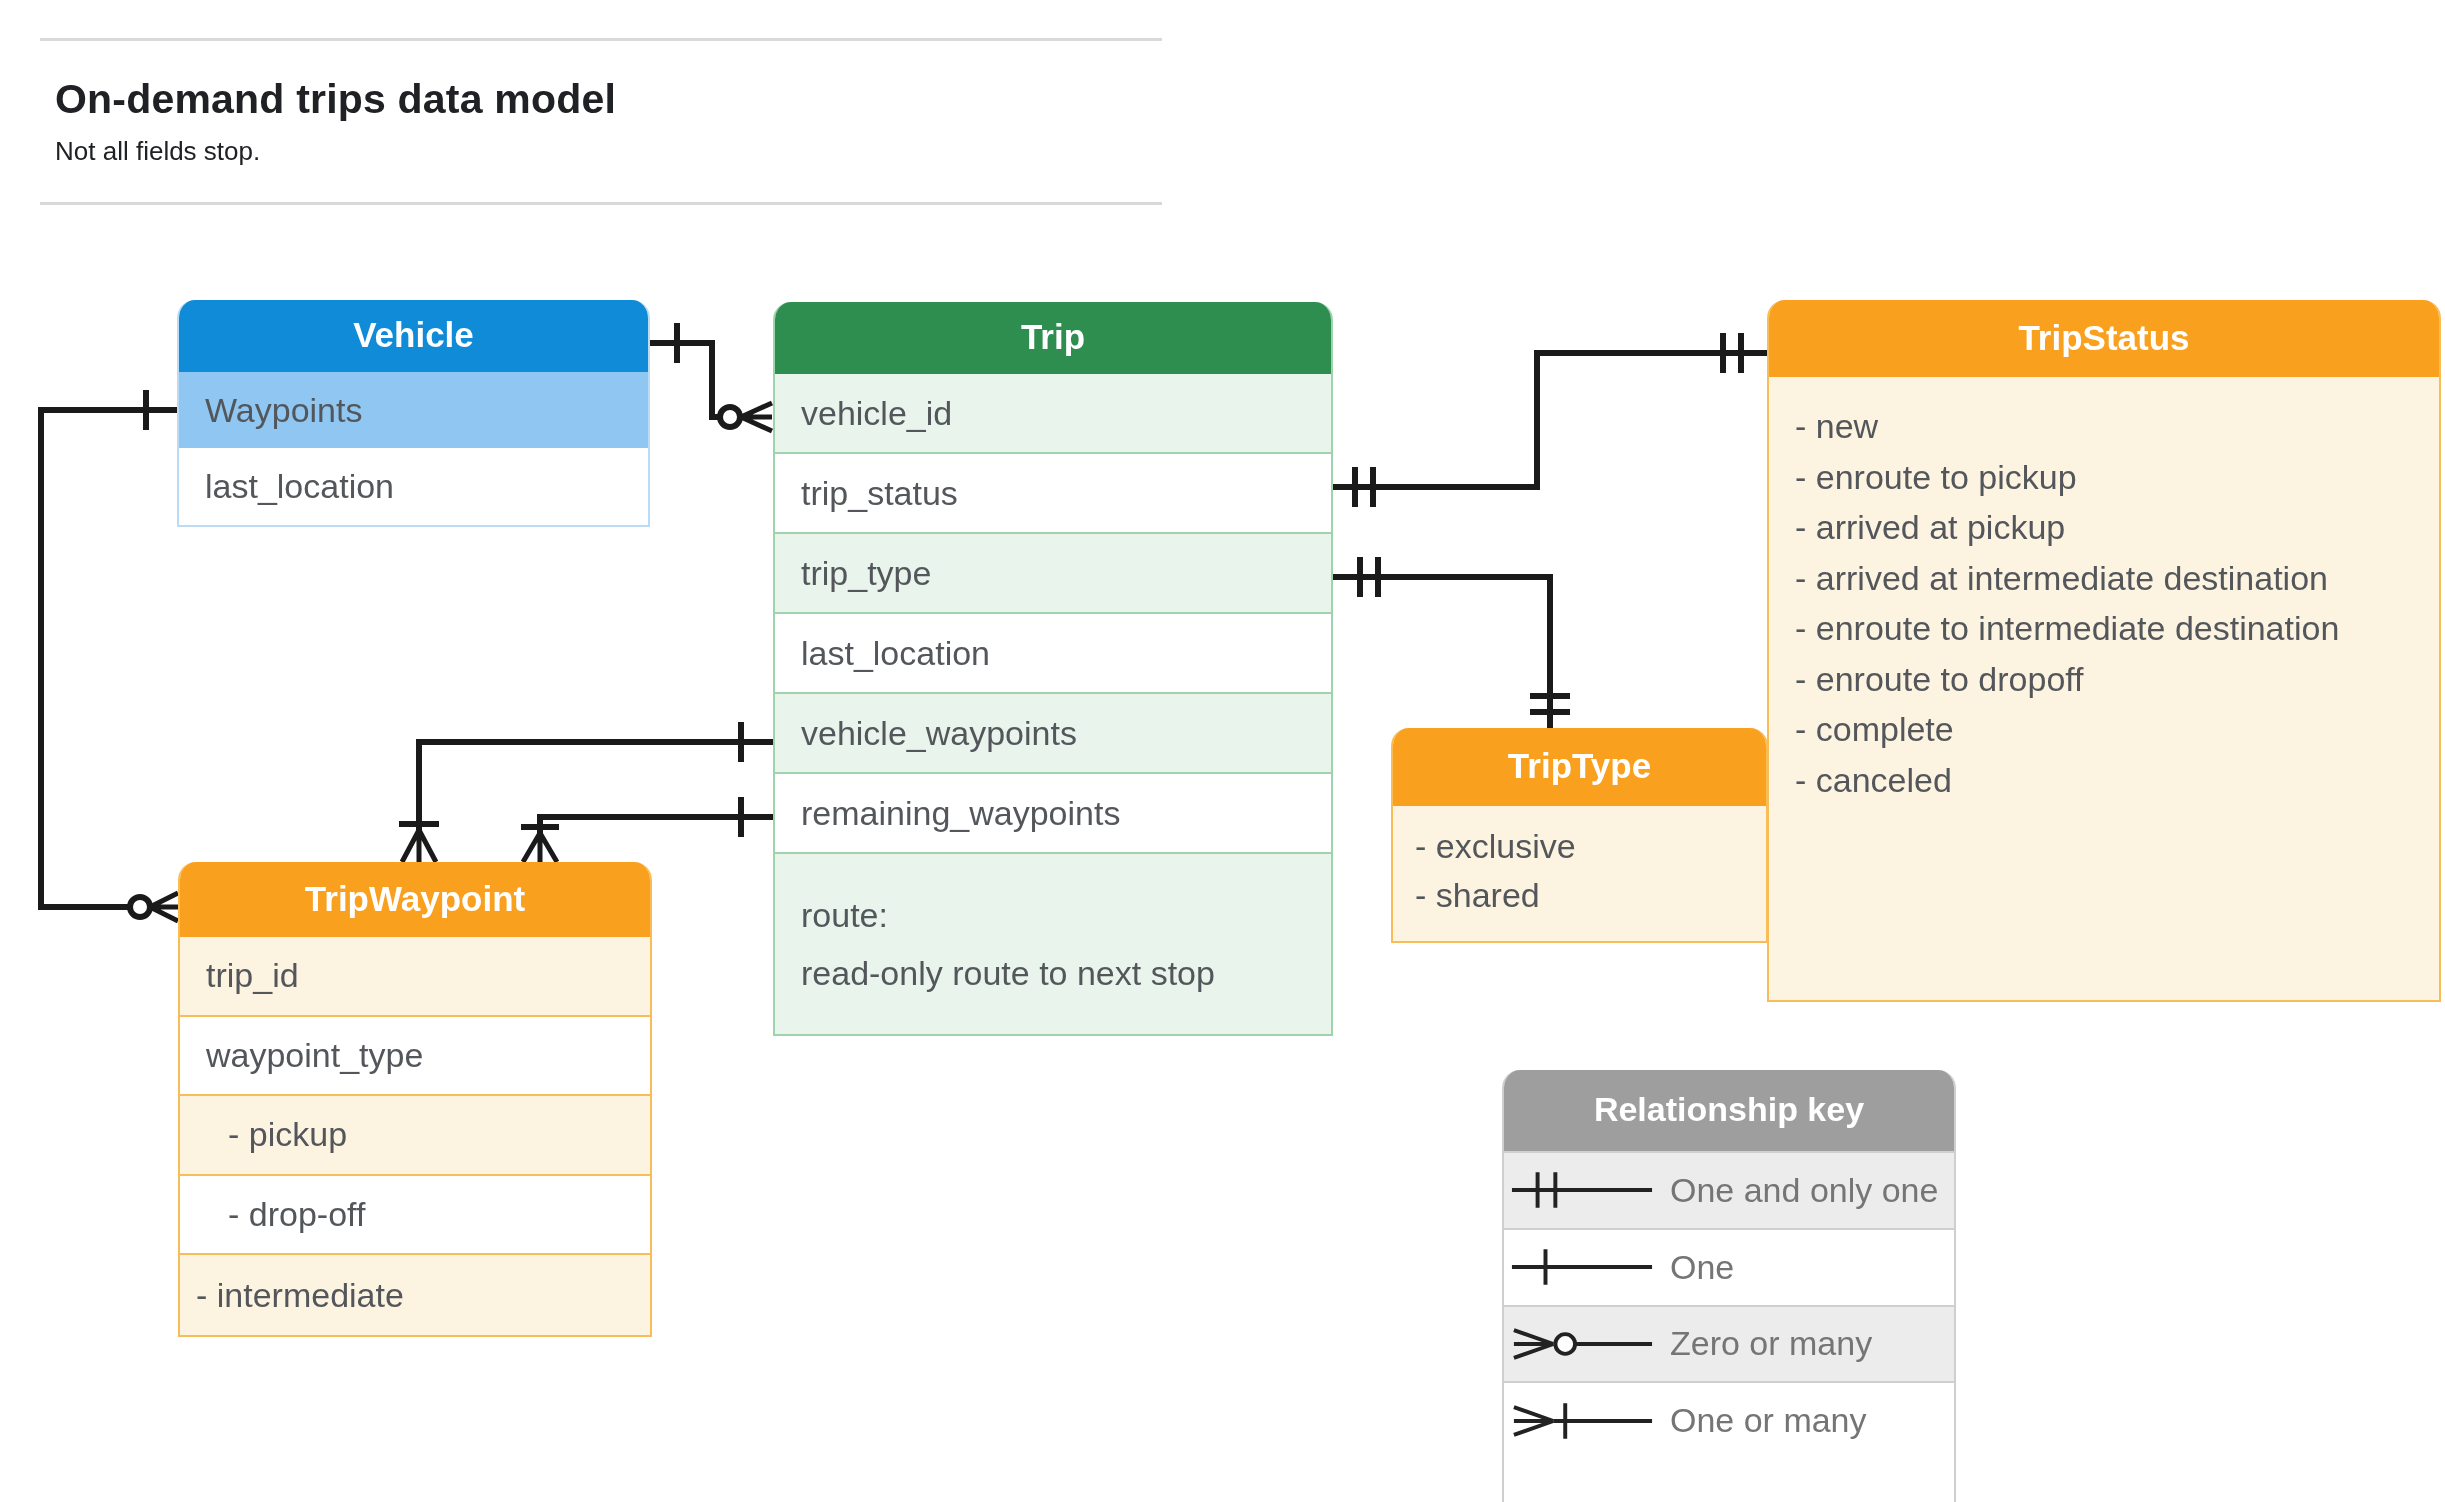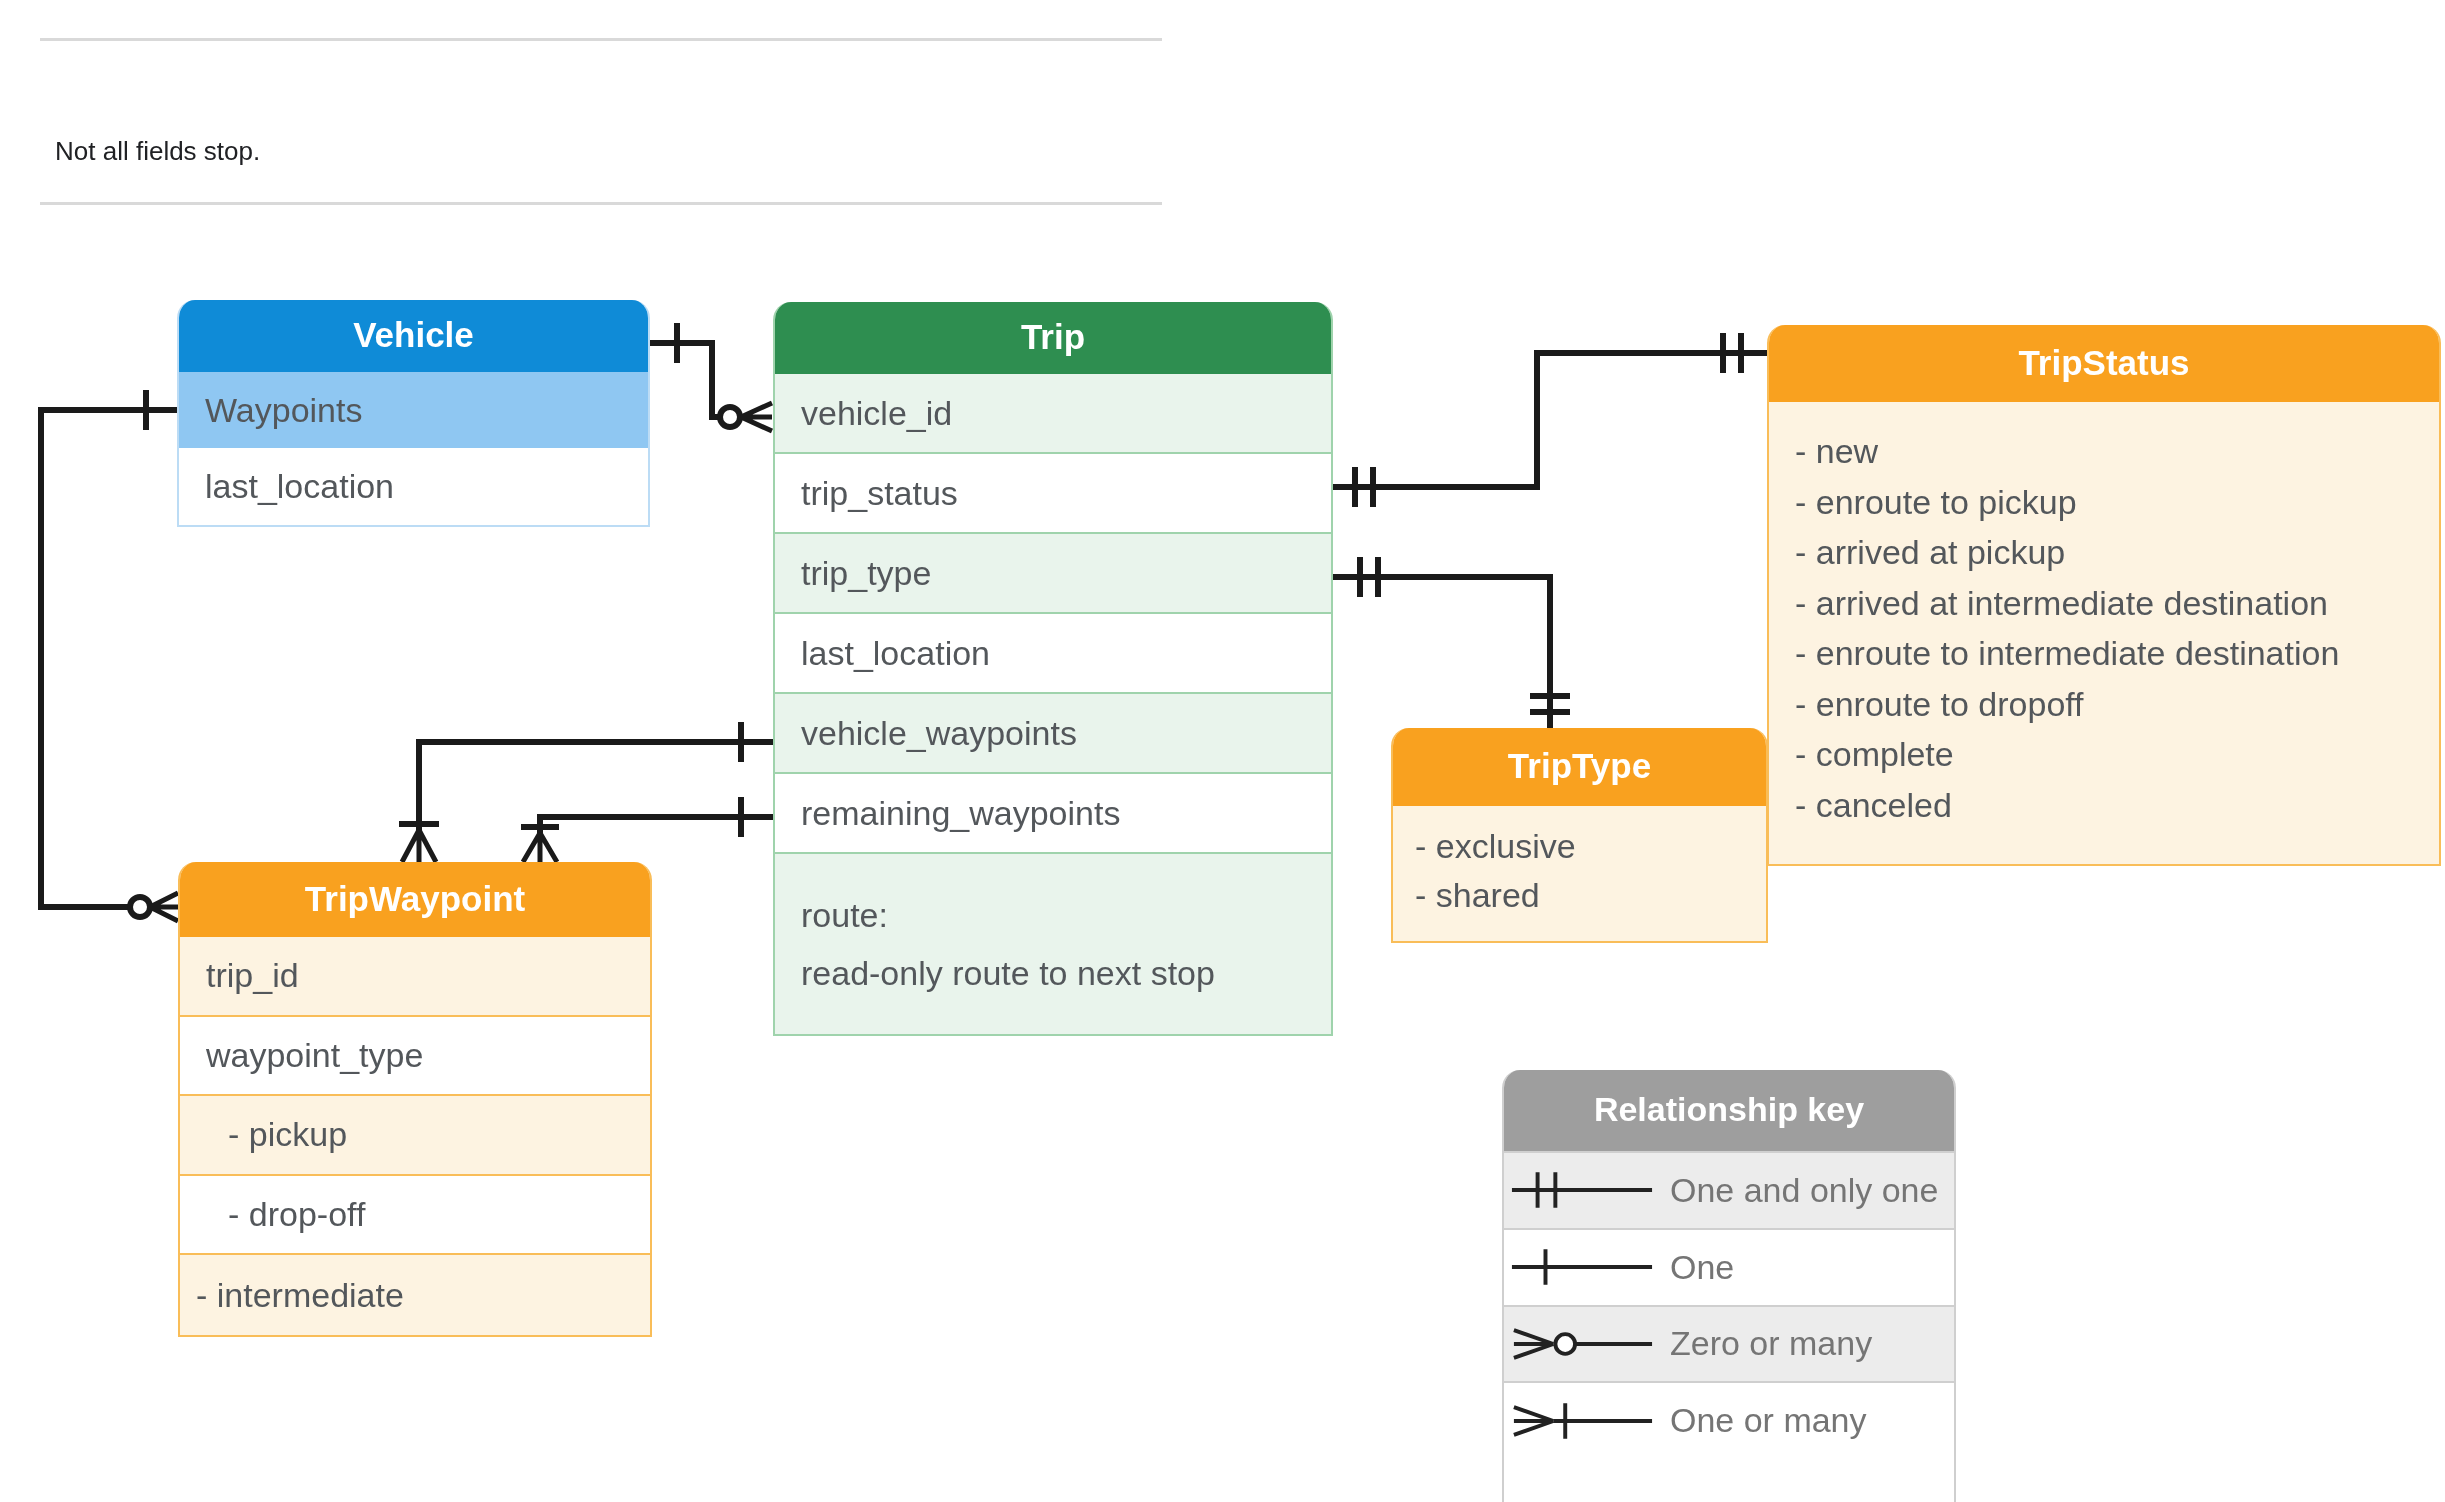--- a/index.html
+++ b/index.html
@@ -30,21 +30,21 @@
 
   
   .trip{left:773px;top:302px;width:560px;height:734px;border:2px solid var(--green_border);border-top:none;}
   .trip .ehead{height:74px;background:var(--green);margin:-2px -2px 0 -2px;}
   .trip .erow{height:80px;border-bottom:2px solid var(--green_border);}
   .trip .erow.tint{background:var(--green_light);}
   .trip .route{height:180px;flex-direction:column;align-items:flex-start;justify-content:flex-start;
                padding-top:32px;border-bottom:none;line-height:58px;}
 
   
-  .tripstatus{left:1767px;top:325px;width:674px;height:541px;border:2px solid var(--orange_border);border-top:none;}
+  .tripstatus{left:1767px;top:300px;width:674px;height:702px;border:2px solid var(--orange_border);border-top:none;}
   .tripstatus .ehead{height:79px;background:var(--orange);margin:-2px -2px 0 -2px;}
   .tripstatus .ebody{background:var(--orange_cream);height:100%;box-sizing:border-box;padding:24px 0 0 26px;}
   .tripstatus .item{font-size:34px;color:var(--text);line-height:50.5px;}
 
   
   .triptype{left:1391px;top:728px;width:377px;height:215px;border:2px solid var(--orange_border);border-top:none;}
   .triptype .ehead{height:80px;background:var(--orange);margin:-2px -2px 0 -2px;}
   .triptype .ebody{background:var(--orange_cream);height:100%;box-sizing:border-box;padding:16px 0 0 22px;}
   .triptype .item{font-size:34px;color:var(--text);line-height:49px;}
 
@@ -71,20 +71,21 @@
   .wires path,.wires line{stroke:var(--line);stroke-width:6;fill:none;}
   .wires .fan path{stroke-width:5;}
   .wires circle{stroke:var(--line);stroke-width:6;fill:#fff;}
 </style>
 </head>
 <body>
 
 <div class="canvas">
 
   <div class="rule top"></div>
+  <div class="page-title">On-demand trips data model</div>
   <div class="page-subtitle">Not all fields stop.</div>
   <div class="rule bottom"></div>
 
   <svg class="wires" viewBox="0 0 2445 1502">
     <g>
       <path d="M650,343 H712 V417 H719"></path>
       <line x1="677" y1="323" x2="677" y2="363"></line>
       <circle cx="730" cy="417" r="10"></circle>
       <g class="fan">
         <path d="M741,417 L772,403 M741,417 L772,417 M741,417 L772,431"></path>

